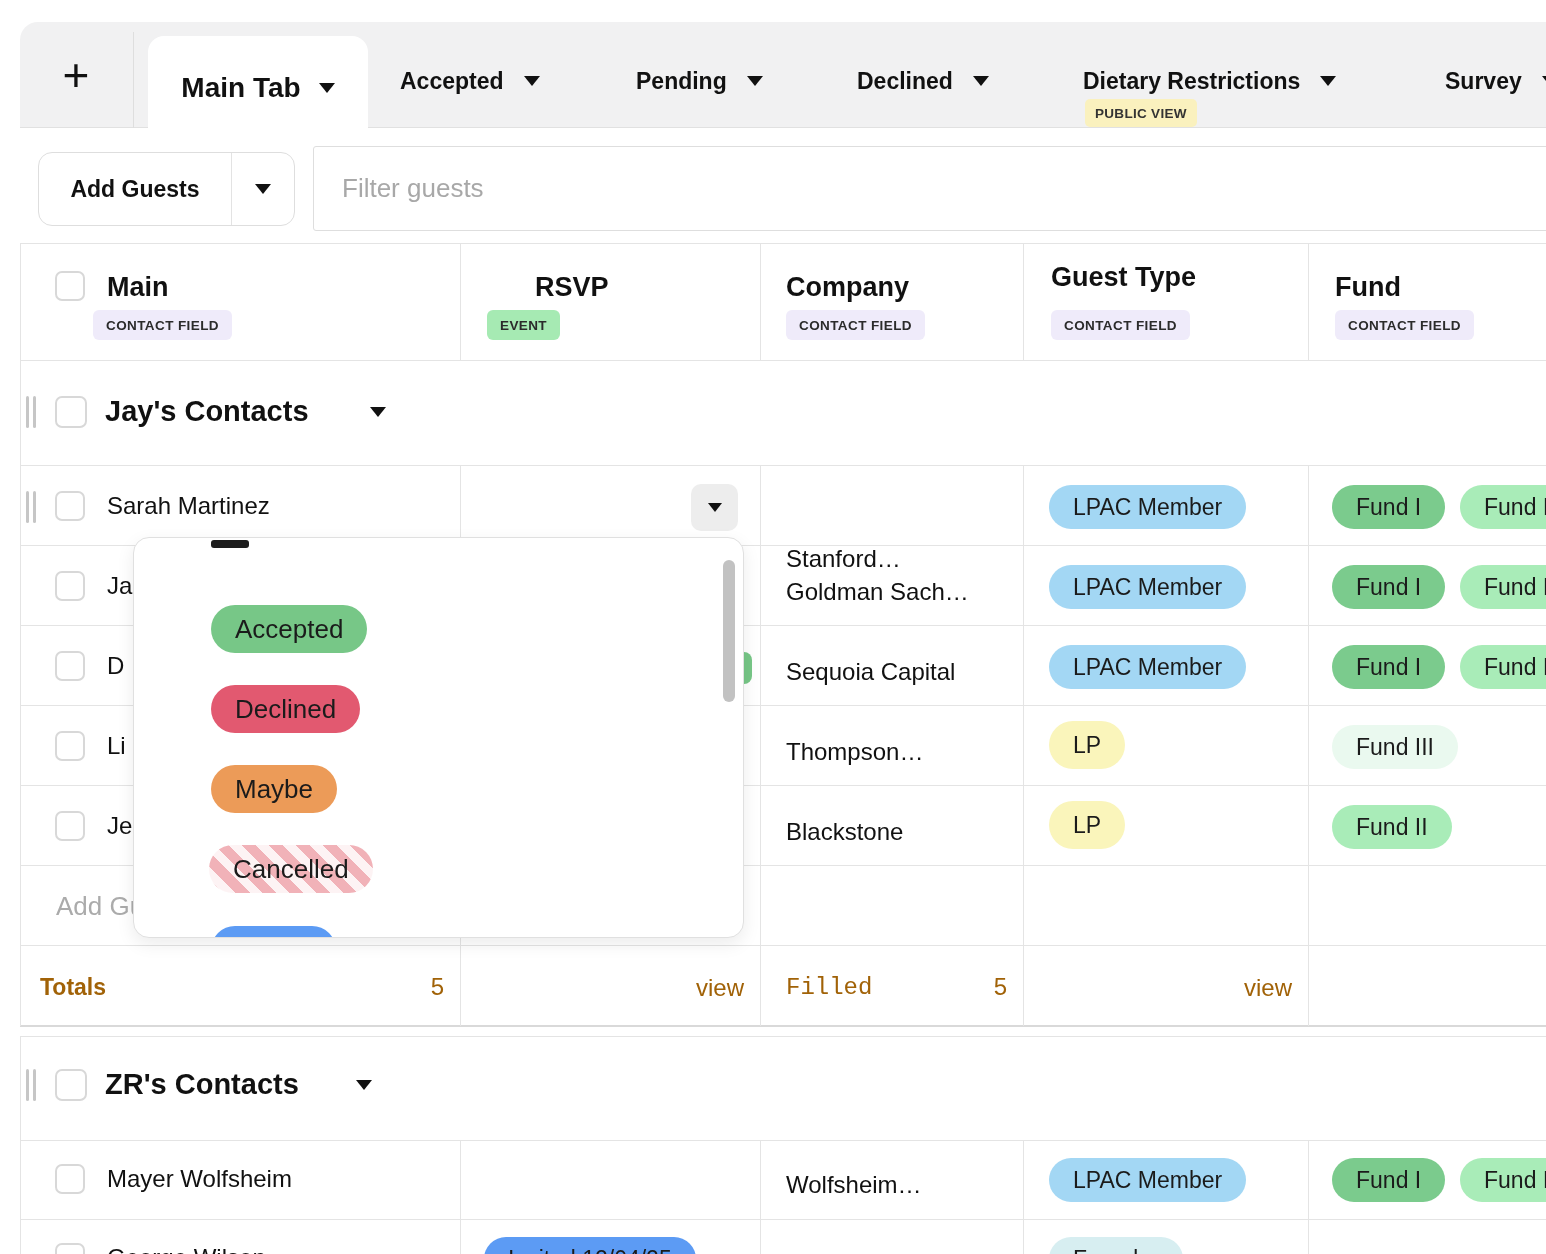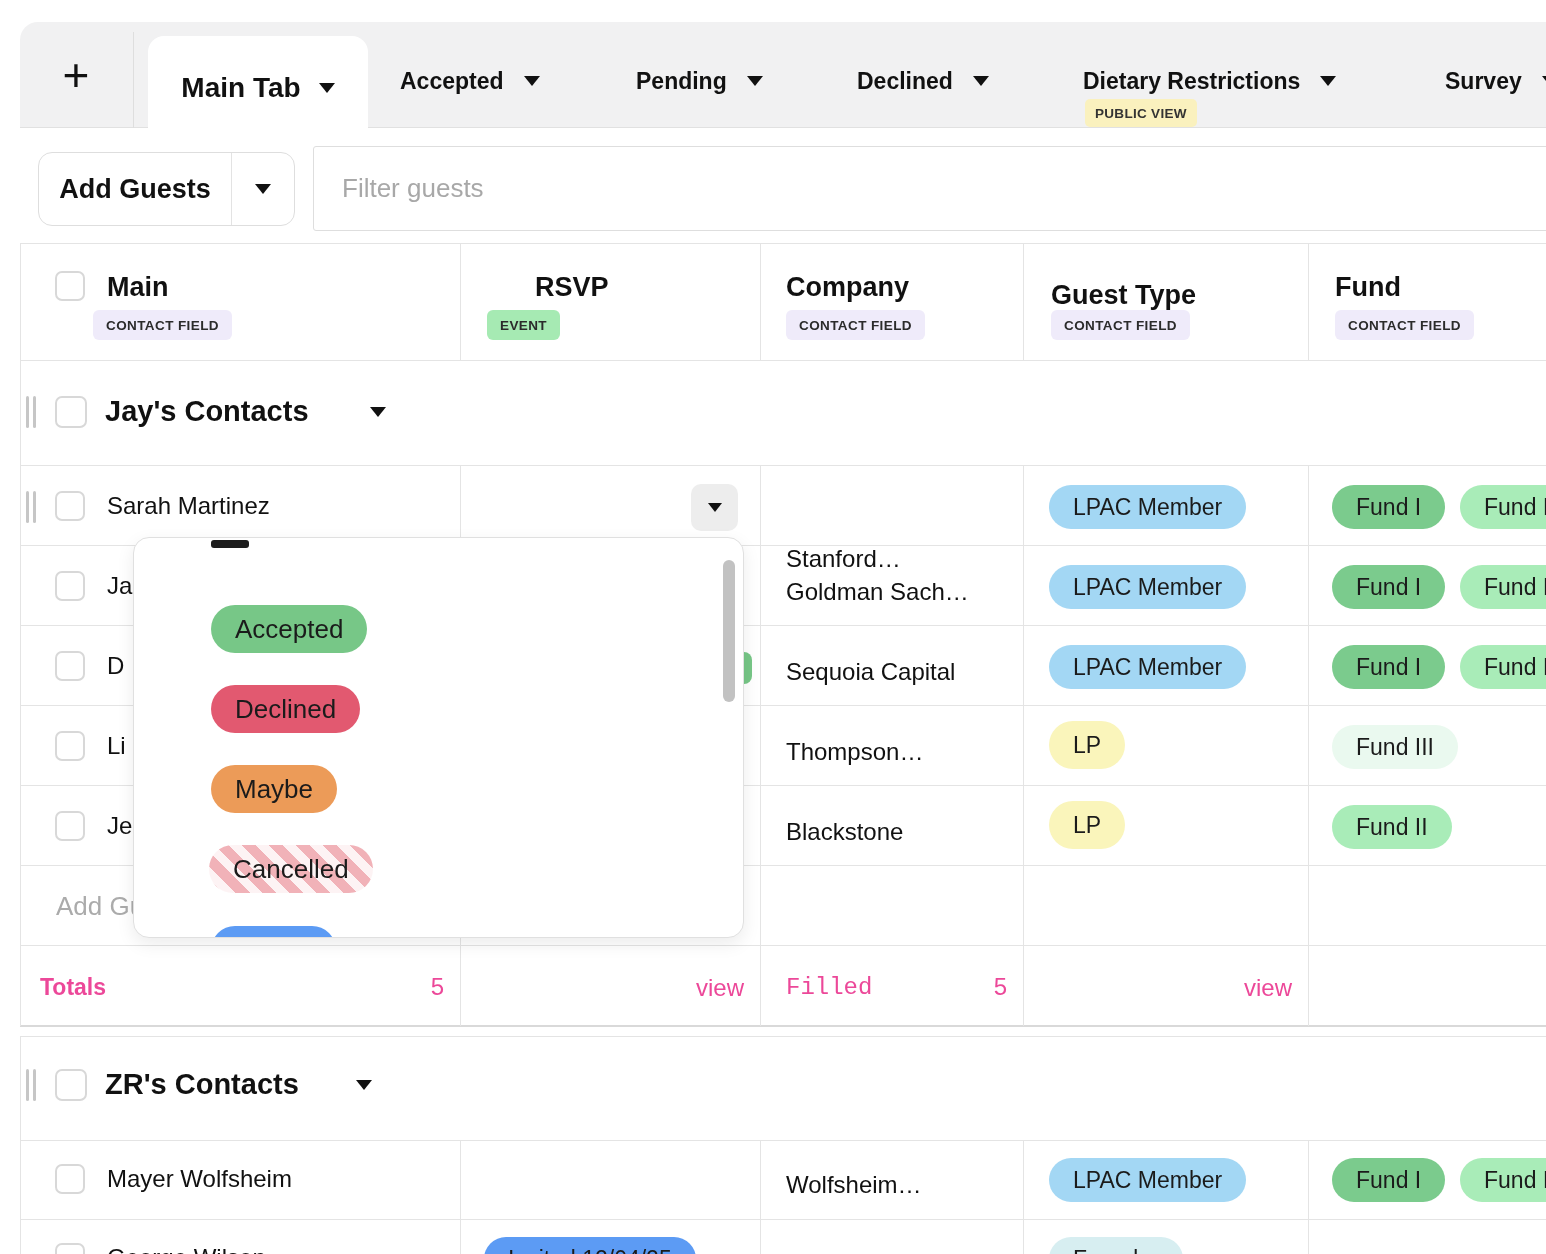--- a/index.html
+++ b/index.html
@@ -27,41 +27,41 @@
   .caret-sm { width:0; height:0; border-left:7px solid transparent;
     border-right:7px solid transparent; border-top:9px solid #111; }
   .pv-badge { left:1085px; top:99px; height:28px; background:#FAF1BE; border-radius:5px;
     display:inline-flex; align-items:center; padding:0 10px; font-size:13.5px;
     font-weight:700; letter-spacing:0.3px; color:#333; }
 
   
   .addg-btn { left:38px; top:152px; width:257px; height:74px; background:#fff;
     border:1.5px solid #DEDEDE; border-radius:14px; display:flex; cursor:pointer; }
   .addg-main { width:192px; display:flex; align-items:center; justify-content:center;
-    font-size:27px; font-weight:700; }
+    font-size:23px; font-weight:700; }
   .addg-split { flex:1; border-left:1px solid #E3E3E3; display:flex;
     align-items:center; justify-content:center; }
   .filter-input { left:313px; top:146px; width:1250px; height:85px; background:#fff;
     border:1.5px solid #DEDEDE; border-radius:3px; padding:0 28px; font-size:26px;
     font-family:"Liberation Sans", sans-serif; color:#333; outline:none; }
   .filter-input::placeholder { color:#A8A8A8; }
 
   
   .hline { height:1px; background:#E4E4E4; }
   .vline { width:1px; background:#E4E4E4; }
 
   
   .hdr-title { font-size:27px; font-weight:700; white-space:nowrap; }
   .hdr-badge { display:inline-flex; align-items:center; height:30px; padding:0 13px;
     border-radius:6px; font-size:13.5px; font-weight:700; letter-spacing:0.4px; color:#2B2B2B; }
   .badge-lav { background:#EFEBFA; }
   .badge-grn { background:#A6EAB3; }
   .grp-title { font-size:29px; font-weight:700; white-space:nowrap; }
   .cell-txt { font-size:24px; white-space:nowrap; }
-  .mut { color:#ec4899; }
+  .mut { color:#a16207; }
 
   .cb { width:30px; height:30px; background:#fff; border:2px solid #D8D8D8;
     border-radius:7px; cursor:pointer; }
   .cb-lg { width:32px; height:32px; }
   .drag { display:flex; gap:4px; cursor:grab; }
   .drag i { display:block; width:3px; height:32px; background:#C6C6C6; border-radius:2px; }
 
   
   .pill { display:inline-flex; align-items:center; justify-content:center; height:44px;
     padding:0 24px; border-radius:23px; font-size:23px; color:#1B1B1B;
@@ -162,21 +162,21 @@
   <div class="abs cb" style="left:55px;top:271px;"></div>
   <div class="abs hdr-title" style="left:107px;top:272px;">Main</div>
   <div class="abs hdr-badge badge-lav" style="left:93px;top:310px;">CONTACT FIELD</div>
 
   <div class="abs hdr-title" style="left:487px;top:272px;margin-left:48px;">RSVP</div>
   <div class="abs hdr-badge badge-grn" style="left:487px;top:310px;">EVENT</div>
 
   <div class="abs hdr-title" style="left:786px;top:272px;">Company</div>
   <div class="abs hdr-badge badge-lav" style="left:786px;top:310px;">CONTACT FIELD</div>
 
-  <div class="abs hdr-title" style="left:1051px;top:280px;">Guest Type</div>
+  <div class="abs hdr-title" style="left:1051px;top:262px;">Guest Type</div>
   <div class="abs hdr-badge badge-lav" style="left:1051px;top:310px;">CONTACT FIELD</div>
 
   <div class="abs hdr-title" style="left:1335px;top:272px;">Fund</div>
   <div class="abs hdr-badge badge-lav" style="left:1335px;top:310px;">CONTACT FIELD</div>
 
   <div class="abs drag" style="left:26px;top:396px;">
       <i></i>
       <i></i>
     </div>
   <div class="abs cb cb-lg" style="left:55px;top:396px;"></div>

